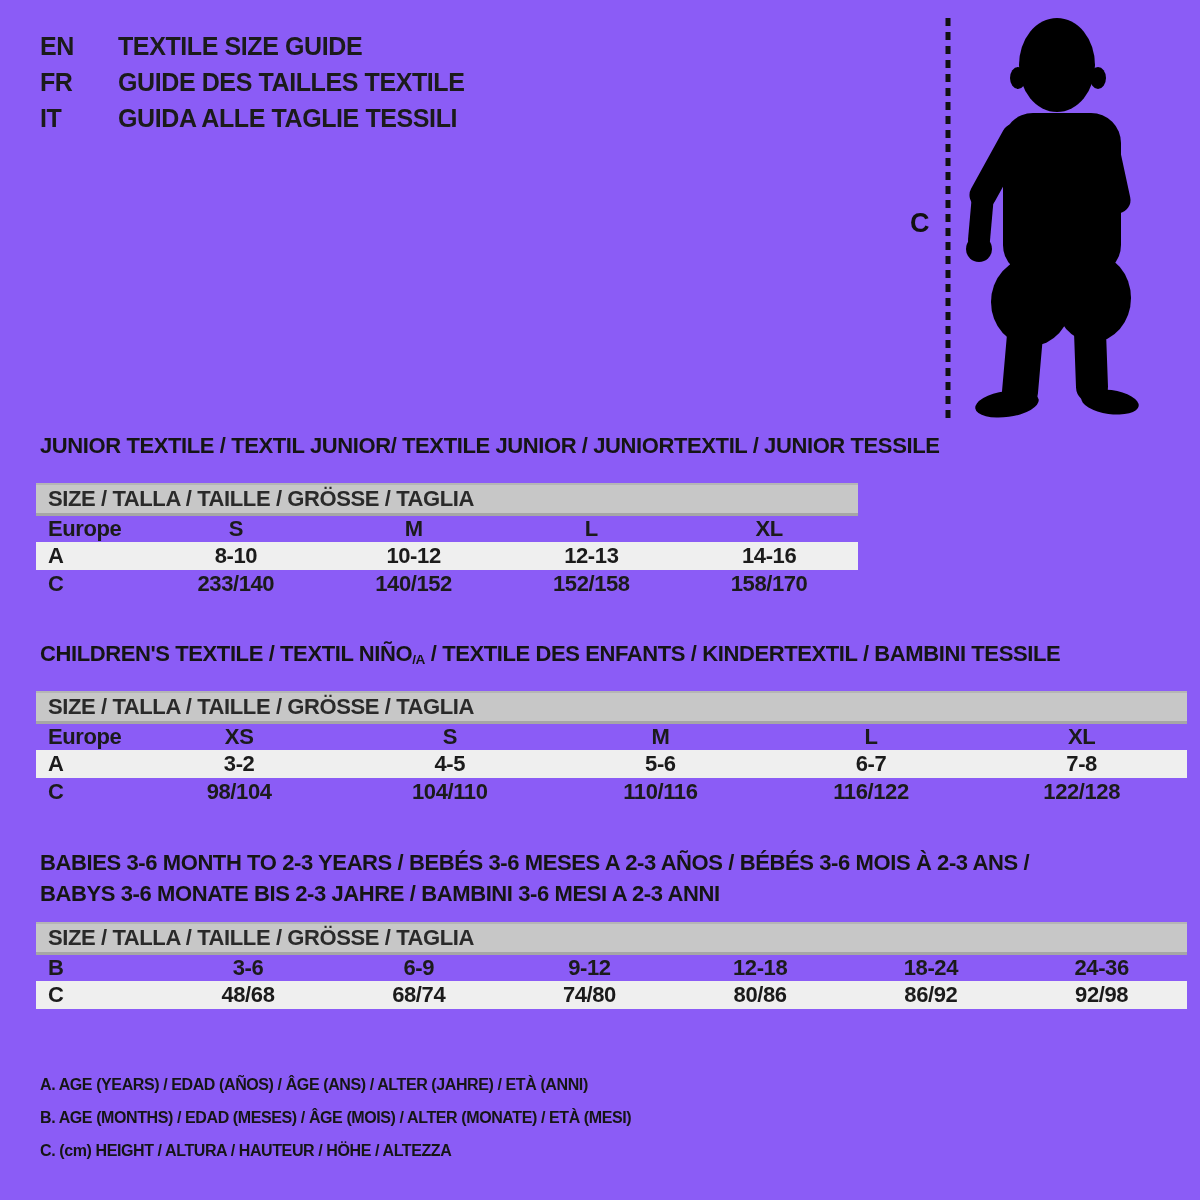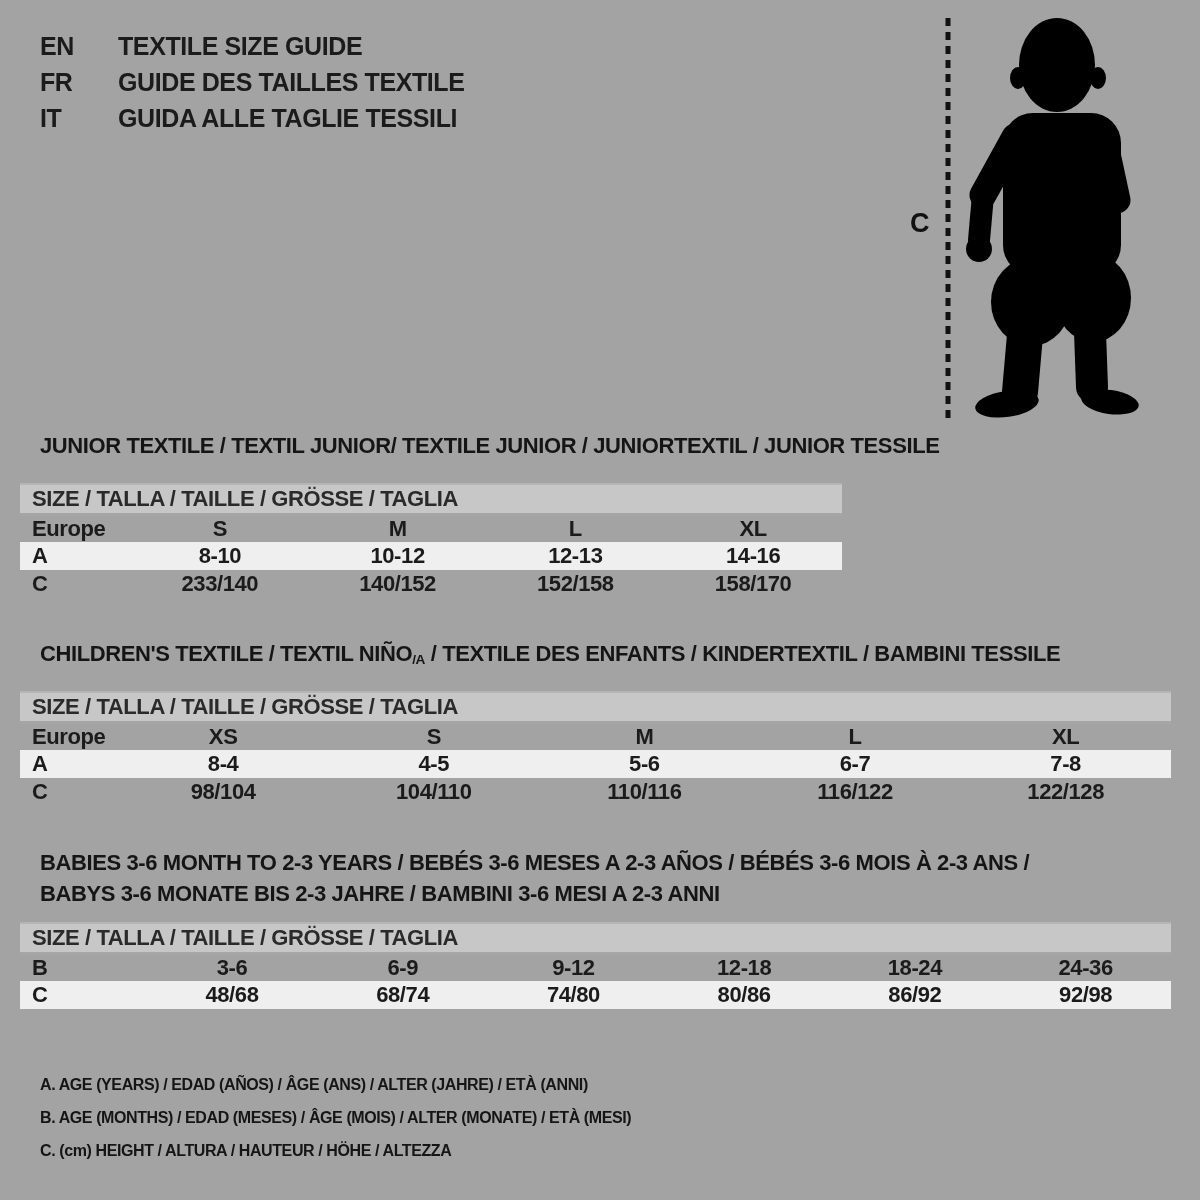--- a/index.html
+++ b/index.html
@@ -1,21 +1,21 @@
 <!DOCTYPE html>
 <html><head>
 <meta charset="utf-8">
 <style>
   * { margin: 0; padding: 0; box-sizing: border-box; }
   html, body { background: #ffffff; }
   .canvas {
     position: relative;
     width: 1200px;
     height: 1200px;
-    background: #a3a3a3;
+    background: #8b5cf6;
     overflow: hidden;
     font-family: "Liberation Sans", "DejaVu Sans", sans-serif;
     font-weight: 700;
     color: #1b1b1b;
     letter-spacing: -0.4px;
   }
 
   
   .lang-list { position: absolute; left: 40px; top: 28px; }
   .lang-row { display: flex; height: 36px; align-items: center; font-size: 25px; }
@@ -29,21 +29,21 @@
     font-size: 27px; color: #111;
   }
 
   
   .section-title {
     position: absolute; left: 40px;
     font-size: 22px; white-space: nowrap; color: #151515;
   }
   .section-title sub { font-size: 0.62em; vertical-align: -0.25em; }
   .size-table {
-    position: absolute; left: 20px;
+    position: absolute; left: 36px;
     border-collapse: collapse; table-layout: fixed;
   }
   .size-table td { vertical-align: middle; font-size: 22px; text-align: center; }
   .size-table td.rowlabel { text-align: left; padding-left: 12px; }
   .size-table tr.bar td {
     background: #c7c7c7;
     border-top: 2px solid #b5b5b5;
     border-bottom: 3px solid #a6a6a6;
     height: 30px; text-align: left; padding-left: 12px;
     color: #2a2a2a; white-space: nowrap;
@@ -160,21 +160,21 @@
     <tr class="datarow">
       <td class="rowlabel">Europe</td>
       <td>XS</td>
       <td>S</td>
       <td>M</td>
       <td>L</td>
       <td>XL</td>
     </tr>
     <tr class="datarow shaded">
       <td class="rowlabel">A</td>
-      <td>8-4</td>
+      <td>3-2</td>
       <td>4-5</td>
       <td>5-6</td>
       <td>6-7</td>
       <td>7-8</td>
     </tr>
     <tr class="datarow">
       <td class="rowlabel">C</td>
       <td>98/104</td>
       <td>104/110</td>
       <td>110/116</td>

